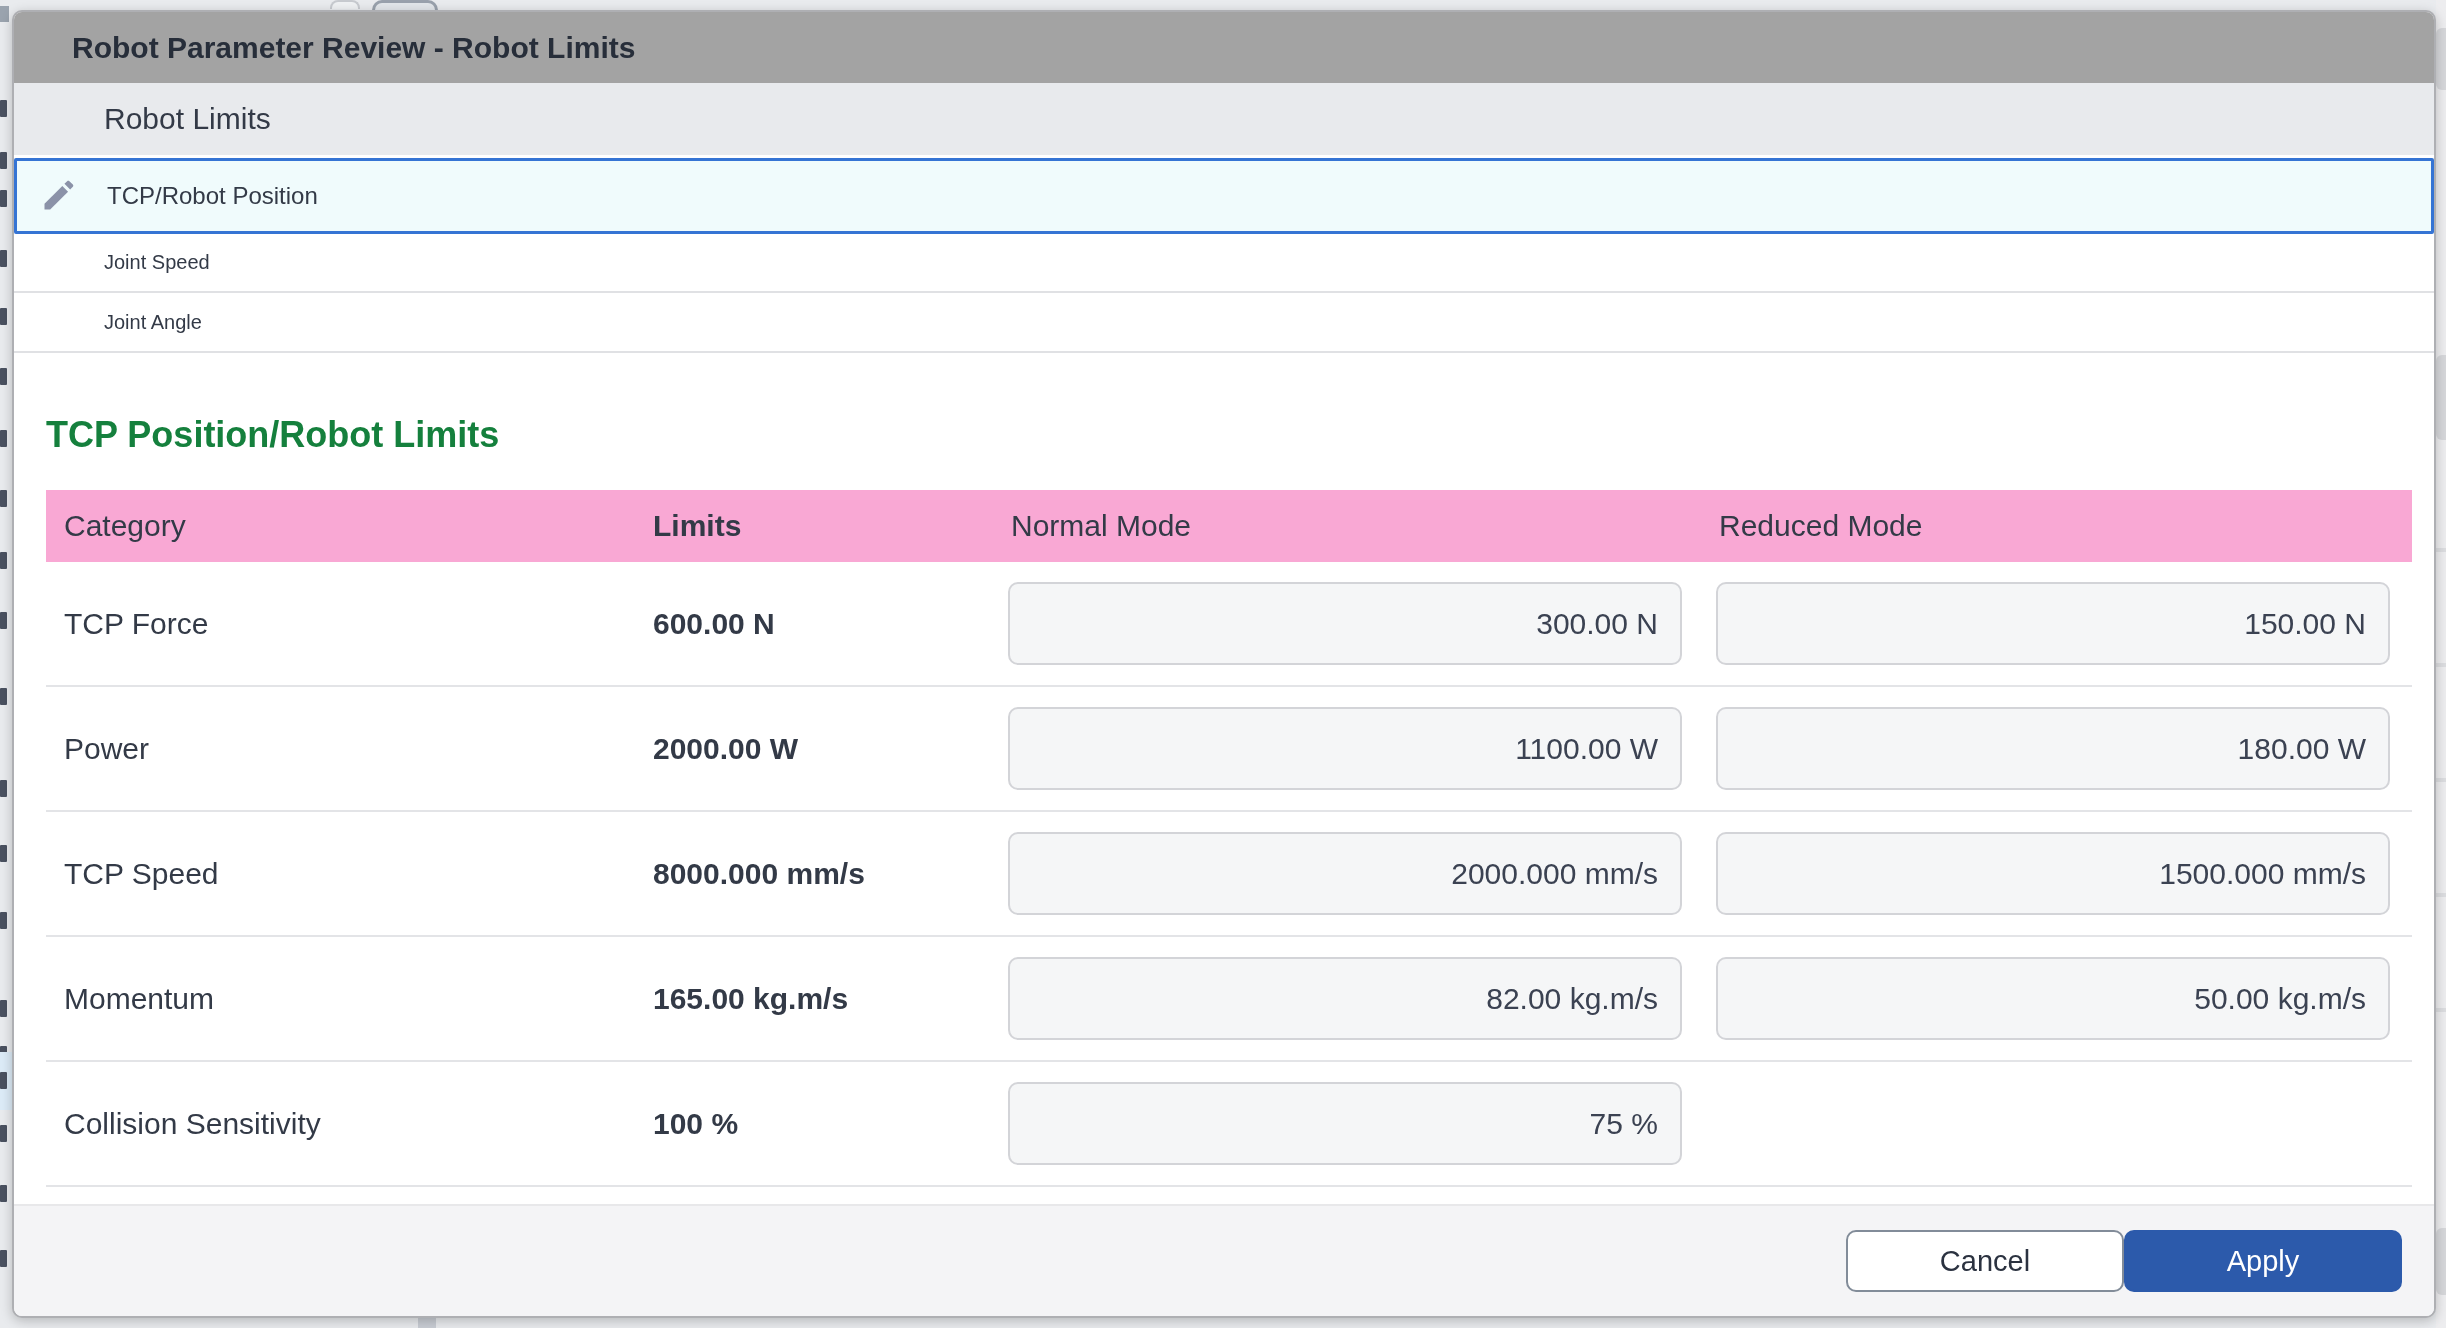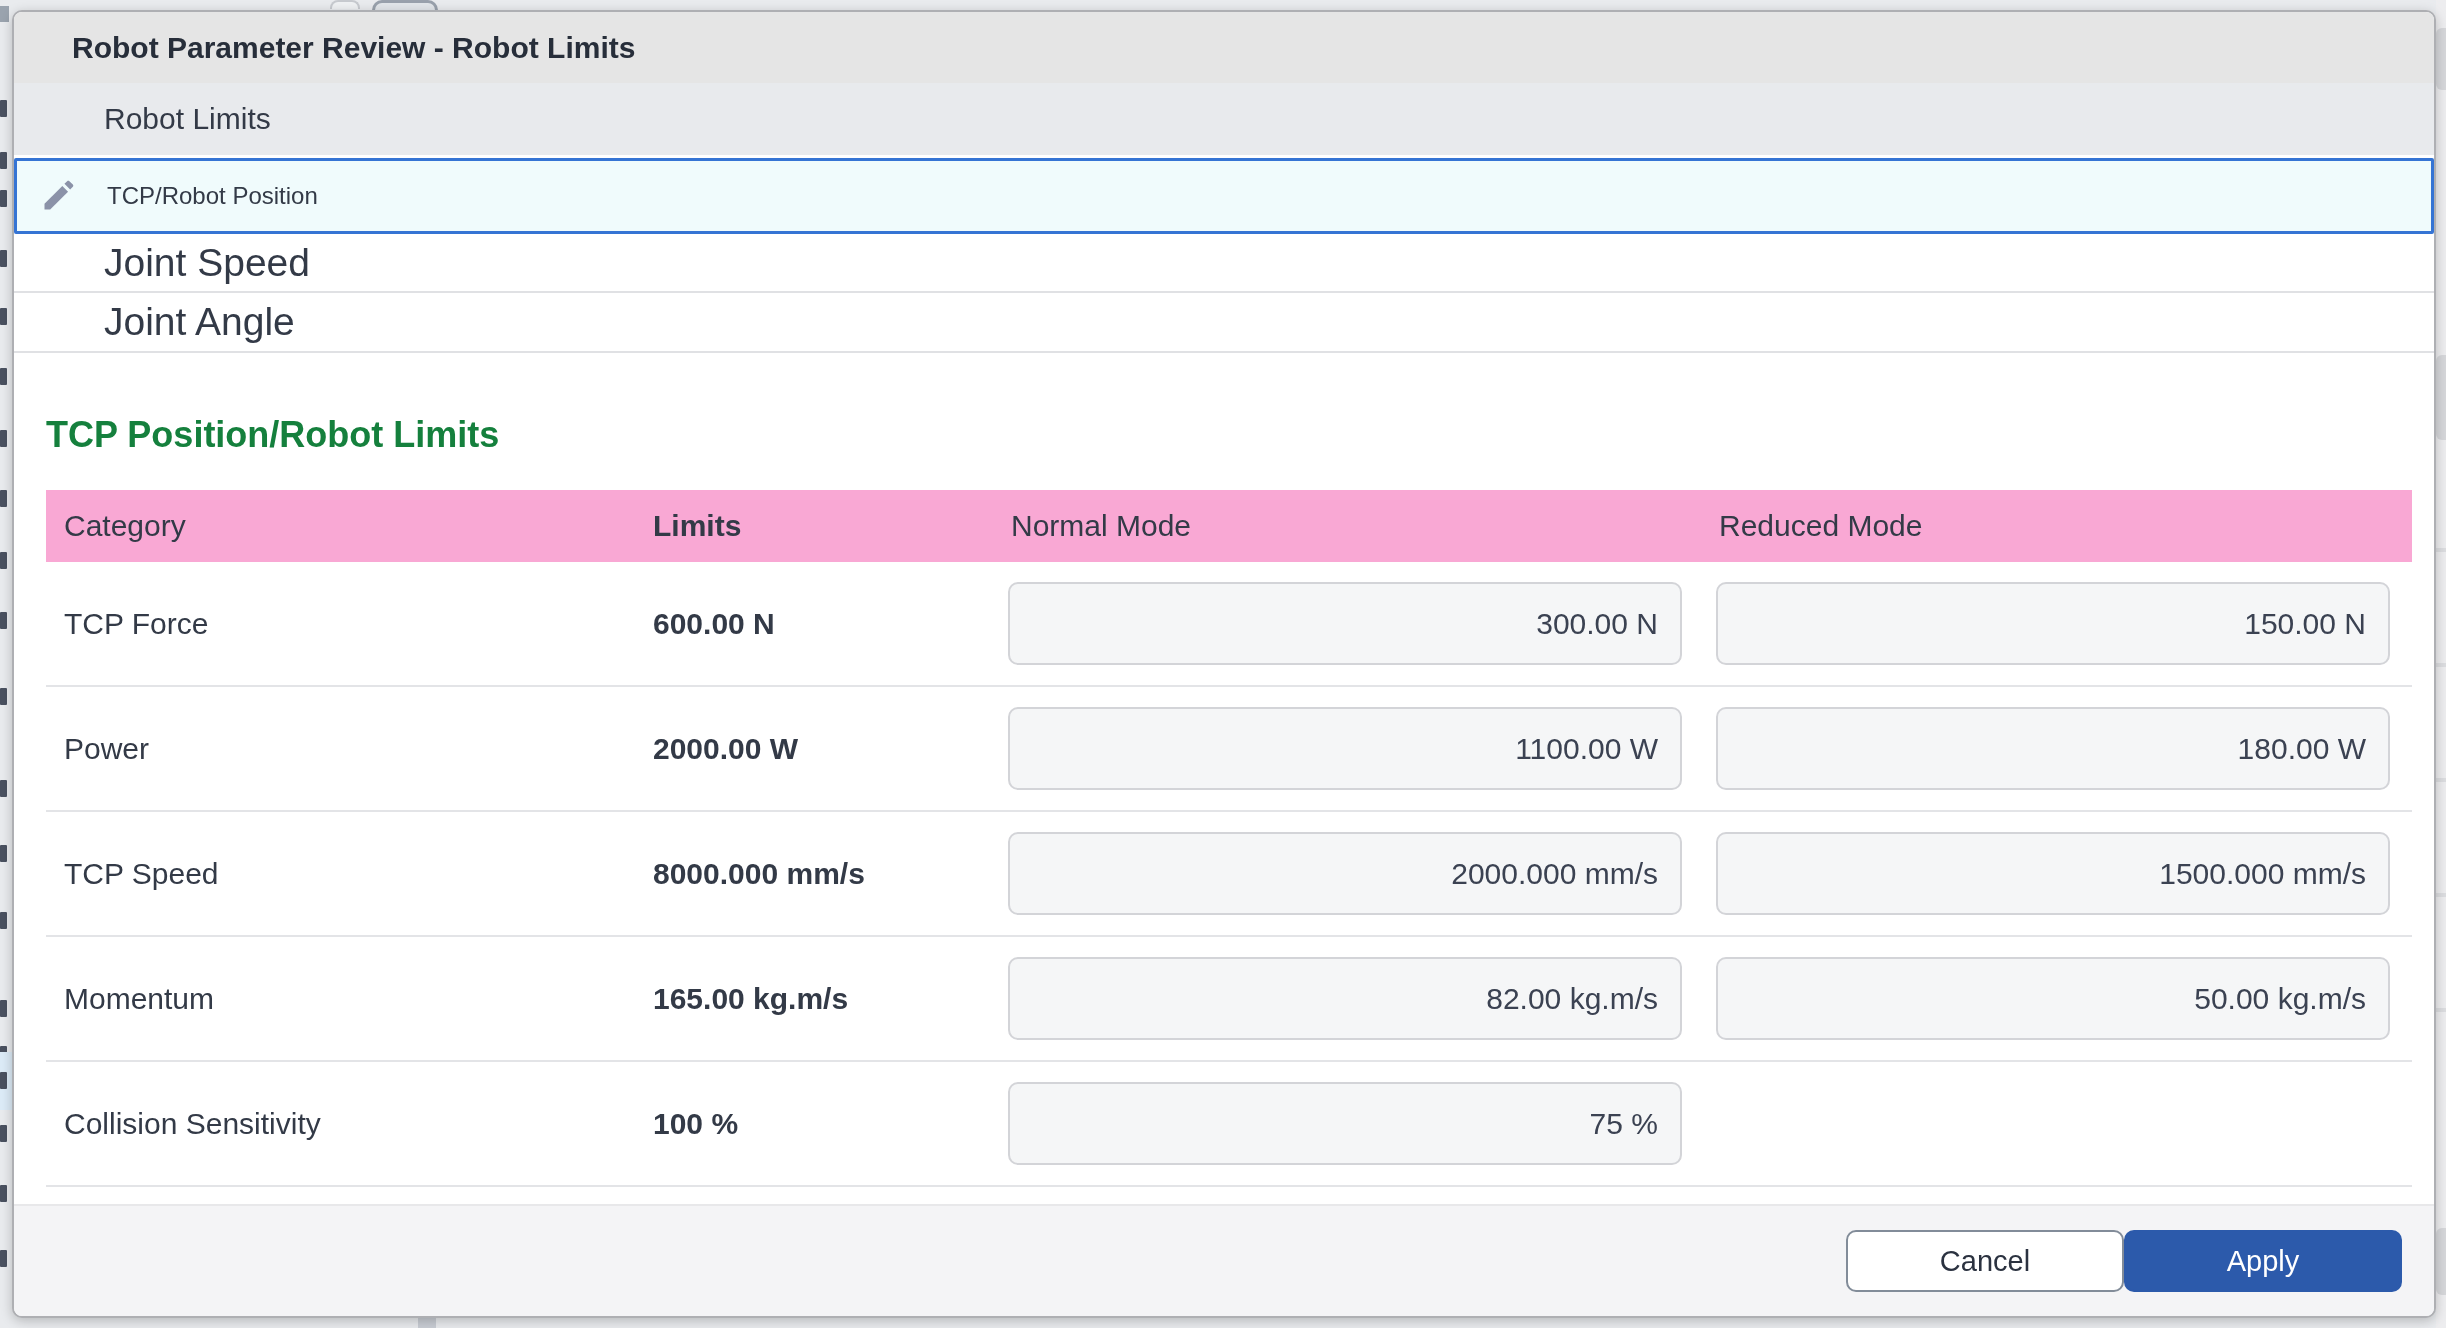--- a/index.html
+++ b/index.html
@@ -33,21 +33,21 @@
   
   .dialog {
     position: absolute; left: 12px; top: 10px; width: 2424px; height: 1308px;
     background: #ffffff;
     border: 2px solid #aeafb3;
     border-radius: 10px;
     overflow: hidden;
     box-shadow: 0 3px 12px rgba(0,0,0,0.22);
   }
   .titlebar {
-    height: 71px; background: #e5e5e5;
+    height: 71px; background: #a3a3a3;
     display: flex; align-items: center;
     padding-left: 58px;
     font-size: 30px; font-weight: bold; color: #272e3a;
   }
   
   .nav-group {
     height: 72px; background: #e8eaed;
     display: flex; align-items: center; padding-left: 90px;
     font-size: 30px; color: #333a47;
   }
@@ -57,21 +57,21 @@
     border: 3px solid #3574d4; border-radius: 2px;
     display: flex; align-items: center;
     font-size: 24px; color: #333a47;
     position: relative;
   }
   .nav-selected .pencil { position: absolute; left: 23px; top: 50%; transform: translateY(-50%); width: 36px; height: 36px; }
   .nav-selected .label { padding-left: 90px; }
   .nav-item {
     height: 59px;
     display: flex; align-items: center; padding-left: 90px;
-    font-size: 39px; color: #333a47;
+    font-size: 20px; color: #333a47;
     border-bottom: 2px solid #e0e1e4;
   }
   .nav-item.last { height: 60px; }
 
   
   .section-heading {
     position: absolute; left: 32px; top: 402px;
     font-size: 36px; font-weight: bold; color: #15803d;
   }
 

